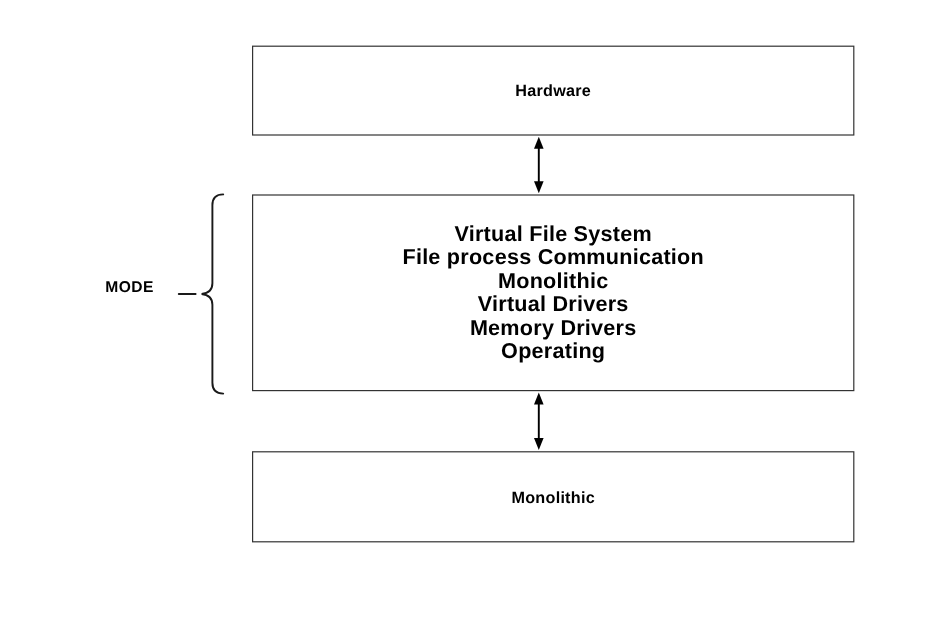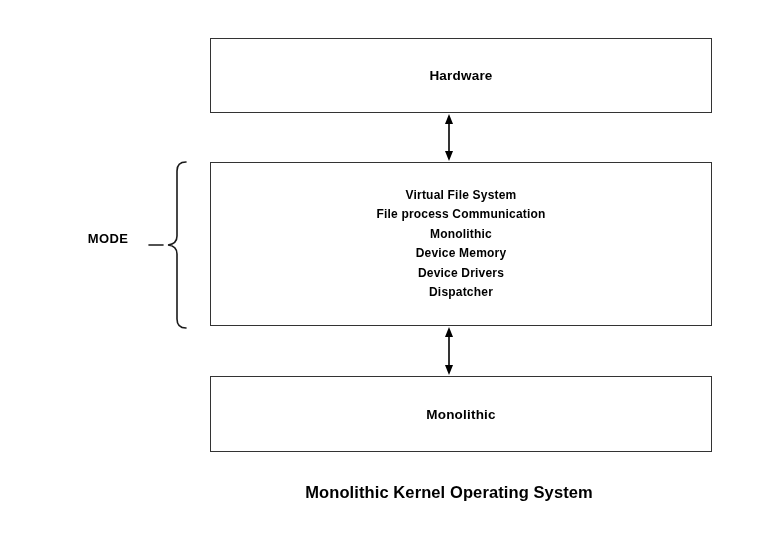--- a/index.html
+++ b/index.html
@@ -30,21 +30,21 @@
   }
   .box-label {
     font-size: 13.5px;
     font-weight: bold;
     letter-spacing: 0.2px;
   }
   #hardware-box { top: 38px; height: 75px; }
   #kernel-box   { top: 162px; height: 164px; flex-direction: column; }
   #application-box { top: 376px; height: 76px; }
   .kernel-line {
-    font-size: 12px;
+    font-size: 18px;
     font-weight: bold;
     line-height: 19.5px;
     letter-spacing: 0.2px;
   }
   .arrow-svg {
     position: absolute;
     left: 441px;
   }
   #arrow-top { top: 113px; }
   #arrow-bottom { top: 326px; }
@@ -87,23 +87,23 @@
   <svg class="arrow-svg" id="arrow-top" width="16" height="49" viewBox="0 0 16 49">
     <line x1="8" y1="8" x2="8" y2="41" stroke="#000000" stroke-width="1.6"></line>
     <polygon points="8,1 12,11 4,11" fill="#000000"></polygon>
     <polygon points="8,48 12,38 4,38" fill="#000000"></polygon>
   </svg>
 
   <div class="box" id="kernel-box">
     <div class="kernel-line">Virtual File System</div>
     <div class="kernel-line">File process Communication</div>
     <div class="kernel-line">Monolithic</div>
-    <div class="kernel-line">Device Memory</div>
-    <div class="kernel-line">Device Drivers</div>
-    <div class="kernel-line">Dispatcher</div>
+    <div class="kernel-line">Virtual Drivers</div>
+    <div class="kernel-line">Memory Drivers</div>
+    <div class="kernel-line">Operating</div>
   </div>
 
   <svg class="arrow-svg" id="arrow-bottom" width="16" height="50" viewBox="0 0 16 50">
     <line x1="8" y1="8" x2="8" y2="42" stroke="#000000" stroke-width="1.6"></line>
     <polygon points="8,1 12,11 4,11" fill="#000000"></polygon>
     <polygon points="8,49 12,39 4,39" fill="#000000"></polygon>
   </svg>
 
   <div class="box" id="application-box">
     <span class="box-label">Monolithic</span>
@@ -117,15 +117,14 @@
              Q 37,90 37,98
              L 37,163
              Q 37,172 46,172" fill="none" stroke="#1a1a1a" stroke-width="1.6" stroke-linecap="round"></path>
     <line x1="9" y1="89" x2="23" y2="89" stroke="#1a1a1a" stroke-width="1.6" stroke-linecap="round"></line>
   </svg>
 
   <div class="kernel-mode">
     <div>MODE</div>
   </div>
 
-  <div class="caption">Monolithic Kernel Operating System</div>
 
 </div>
 
 </body></html>

